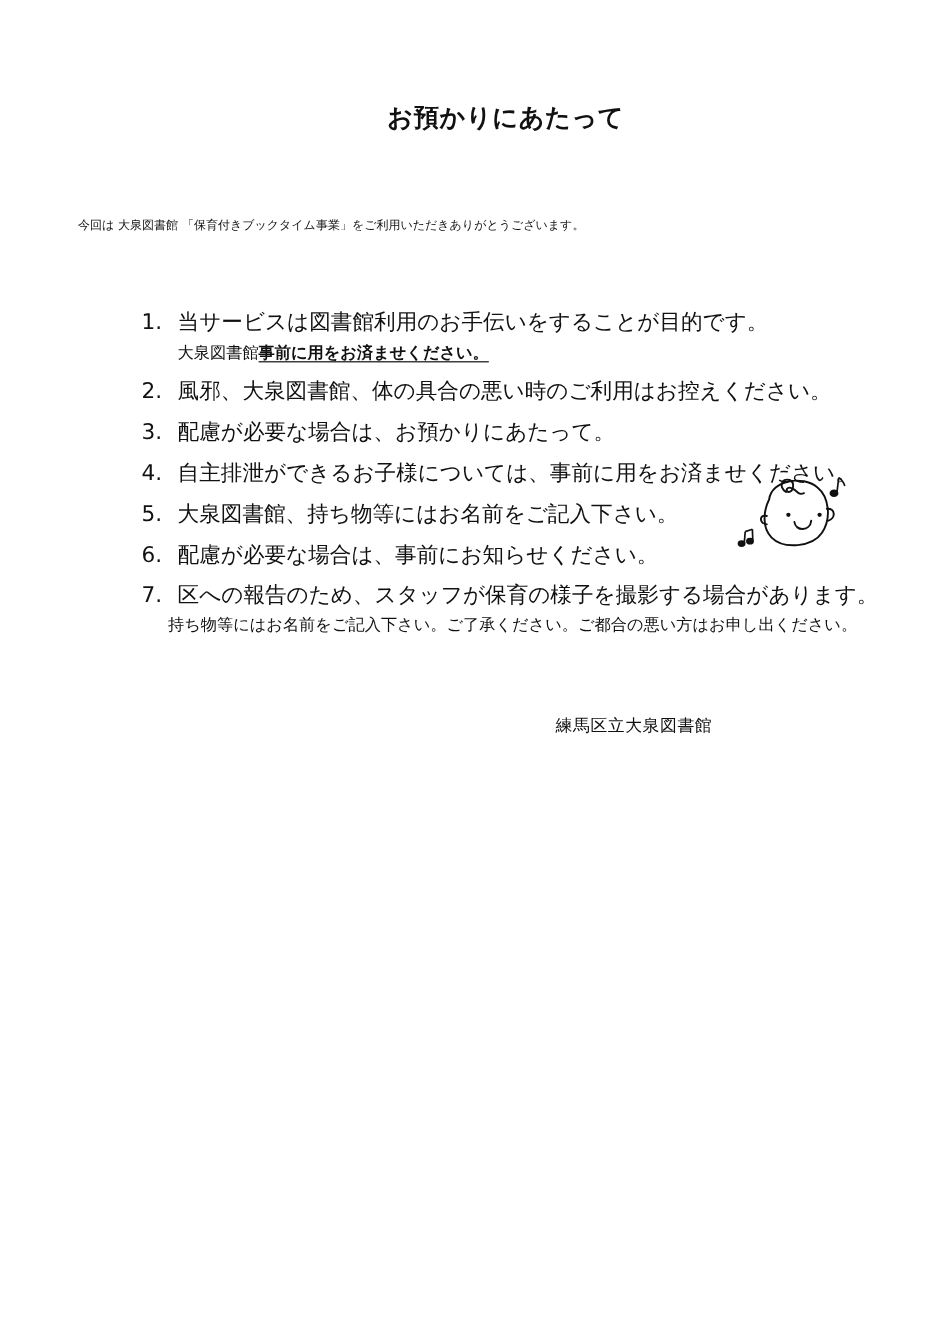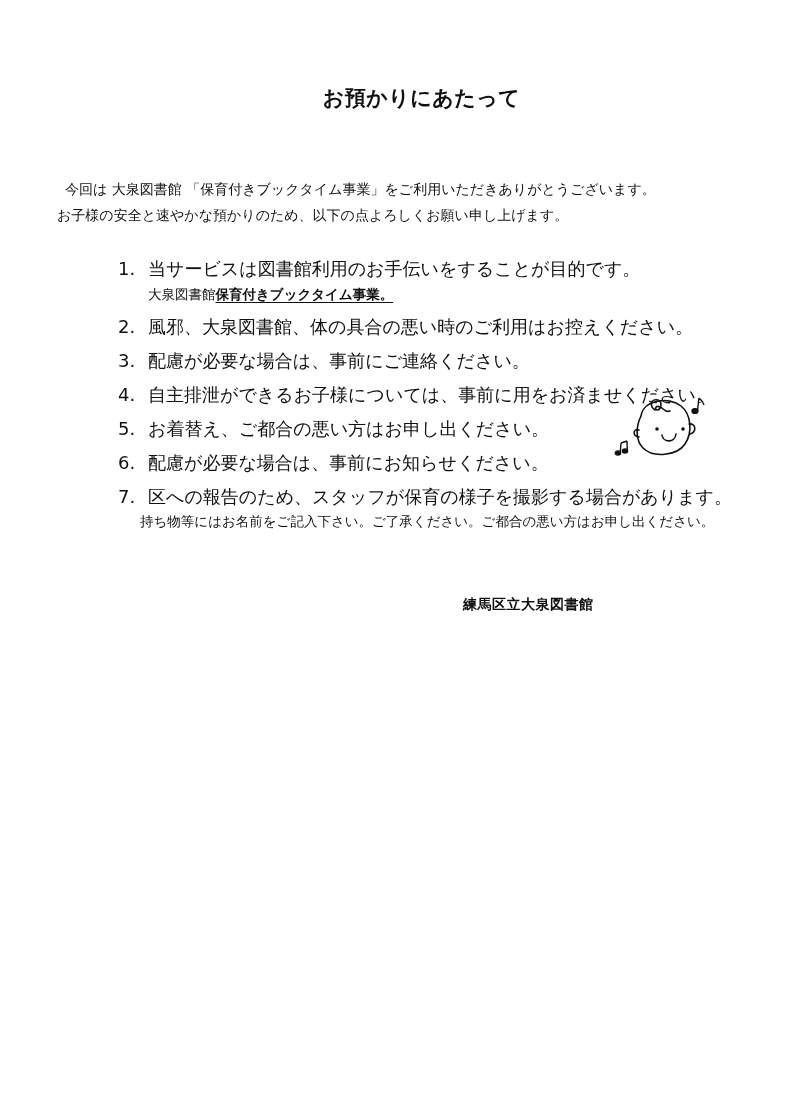--- a/index.html
+++ b/index.html
@@ -6,63 +6,62 @@
     body {
       width: 793px; height: 1120px; position: relative; overflow: hidden;
       font-family: "DejaVu Sans", "Liberation Sans", sans-serif;
       color: #111111;
     }
     .title {
       position: absolute; left: 0; width: 843px; top: 84px;
       text-align: center; font-size: 21px; font-weight: bold; letter-spacing: 0.5px;
     }
     .intro {
-      position: absolute; left: 57px; top: 176px; font-size: 14px; line-height: 26px;
+      position: absolute; left: 57px; top: 176px; font-size: 10px; line-height: 26px;
       white-space: nowrap;
     }
     .intro .l1 { padding-left: 8px; }
     .item {
       position: absolute; left: 118px; font-size: 18px; white-space: nowrap; line-height: 26px;
     }
     .num { display: inline-block; width: 30px; }
     .sub { position: absolute; font-size: 13.5px; white-space: nowrap; line-height: 26px; }
     .emph { font-weight: bold; text-decoration: underline; text-underline-offset: 3px; padding-right: 10px; }
     .signature {
-      position: absolute; left: 463px; top: 596px; font-size: 14px; font-weight: bold; letter-spacing: 0.5px;
+      position: absolute; left: 463px; top: 596px; font-size: 14px; font-weight: normal; letter-spacing: 0.5px;
     }
     .illus { position: absolute; left: 605px; top: 388px; }
   </style>
 </head>
 <body>
 
 <div class="title">お預かりにあたって</div>
 
 <div class="intro">
   <div class="l1">今回は 大泉図書館 「保育付きブックタイム事業」をご利用いただきありがとうございます。</div>
-  <div>お子様の安全と速やかな預かりのため、以下の点よろしくお願い申し上げます。</div>
 </div>
 
 <div class="item" style="top:256px">
   <span class="num">1.</span><span>当サービスは図書館利用のお手伝いをすることが目的です。</span>
 </div>
 <div class="sub" style="left:148px; top:281px">
-  <span>大泉図書館</span><span class="emph">保育付きブックタイム事業。</span>
+  <span>大泉図書館</span><span class="emph">事前に用をお済ませください。</span>
 </div>
 
 <div class="item" style="top:314px">
   <span class="num">2.</span><span>風邪、大泉図書館、体の具合の悪い時のご利用はお控えください。</span>
 </div>
 <div class="item" style="top:348px">
-  <span class="num">3.</span><span>配慮が必要な場合は、事前にご連絡ください。</span>
+  <span class="num">3.</span><span>配慮が必要な場合は、お預かりにあたって。</span>
 </div>
 <div class="item" style="top:382px">
   <span class="num">4.</span><span>自主排泄ができるお子様については、事前に用をお済ませください。</span>
 </div>
 <div class="item" style="top:416px">
-  <span class="num">5.</span><span>お着替え、ご都合の悪い方はお申し出ください。</span>
+  <span class="num">5.</span><span>大泉図書館、持ち物等にはお名前をご記入下さい。</span>
 </div>
 <div class="item" style="top:450px">
   <span class="num">6.</span><span>配慮が必要な場合は、事前にお知らせください。</span>
 </div>
 <div class="item" style="top:484px">
   <span class="num">7.</span><span>区への報告のため、スタッフが保育の様子を撮影する場合があります。</span>
 </div>
 <div class="sub" style="left:140px; top:508px">持ち物等にはお名前をご記入下さい。ご了承ください。ご都合の悪い方はお申し出ください。</div>
 
 <div class="illus">

